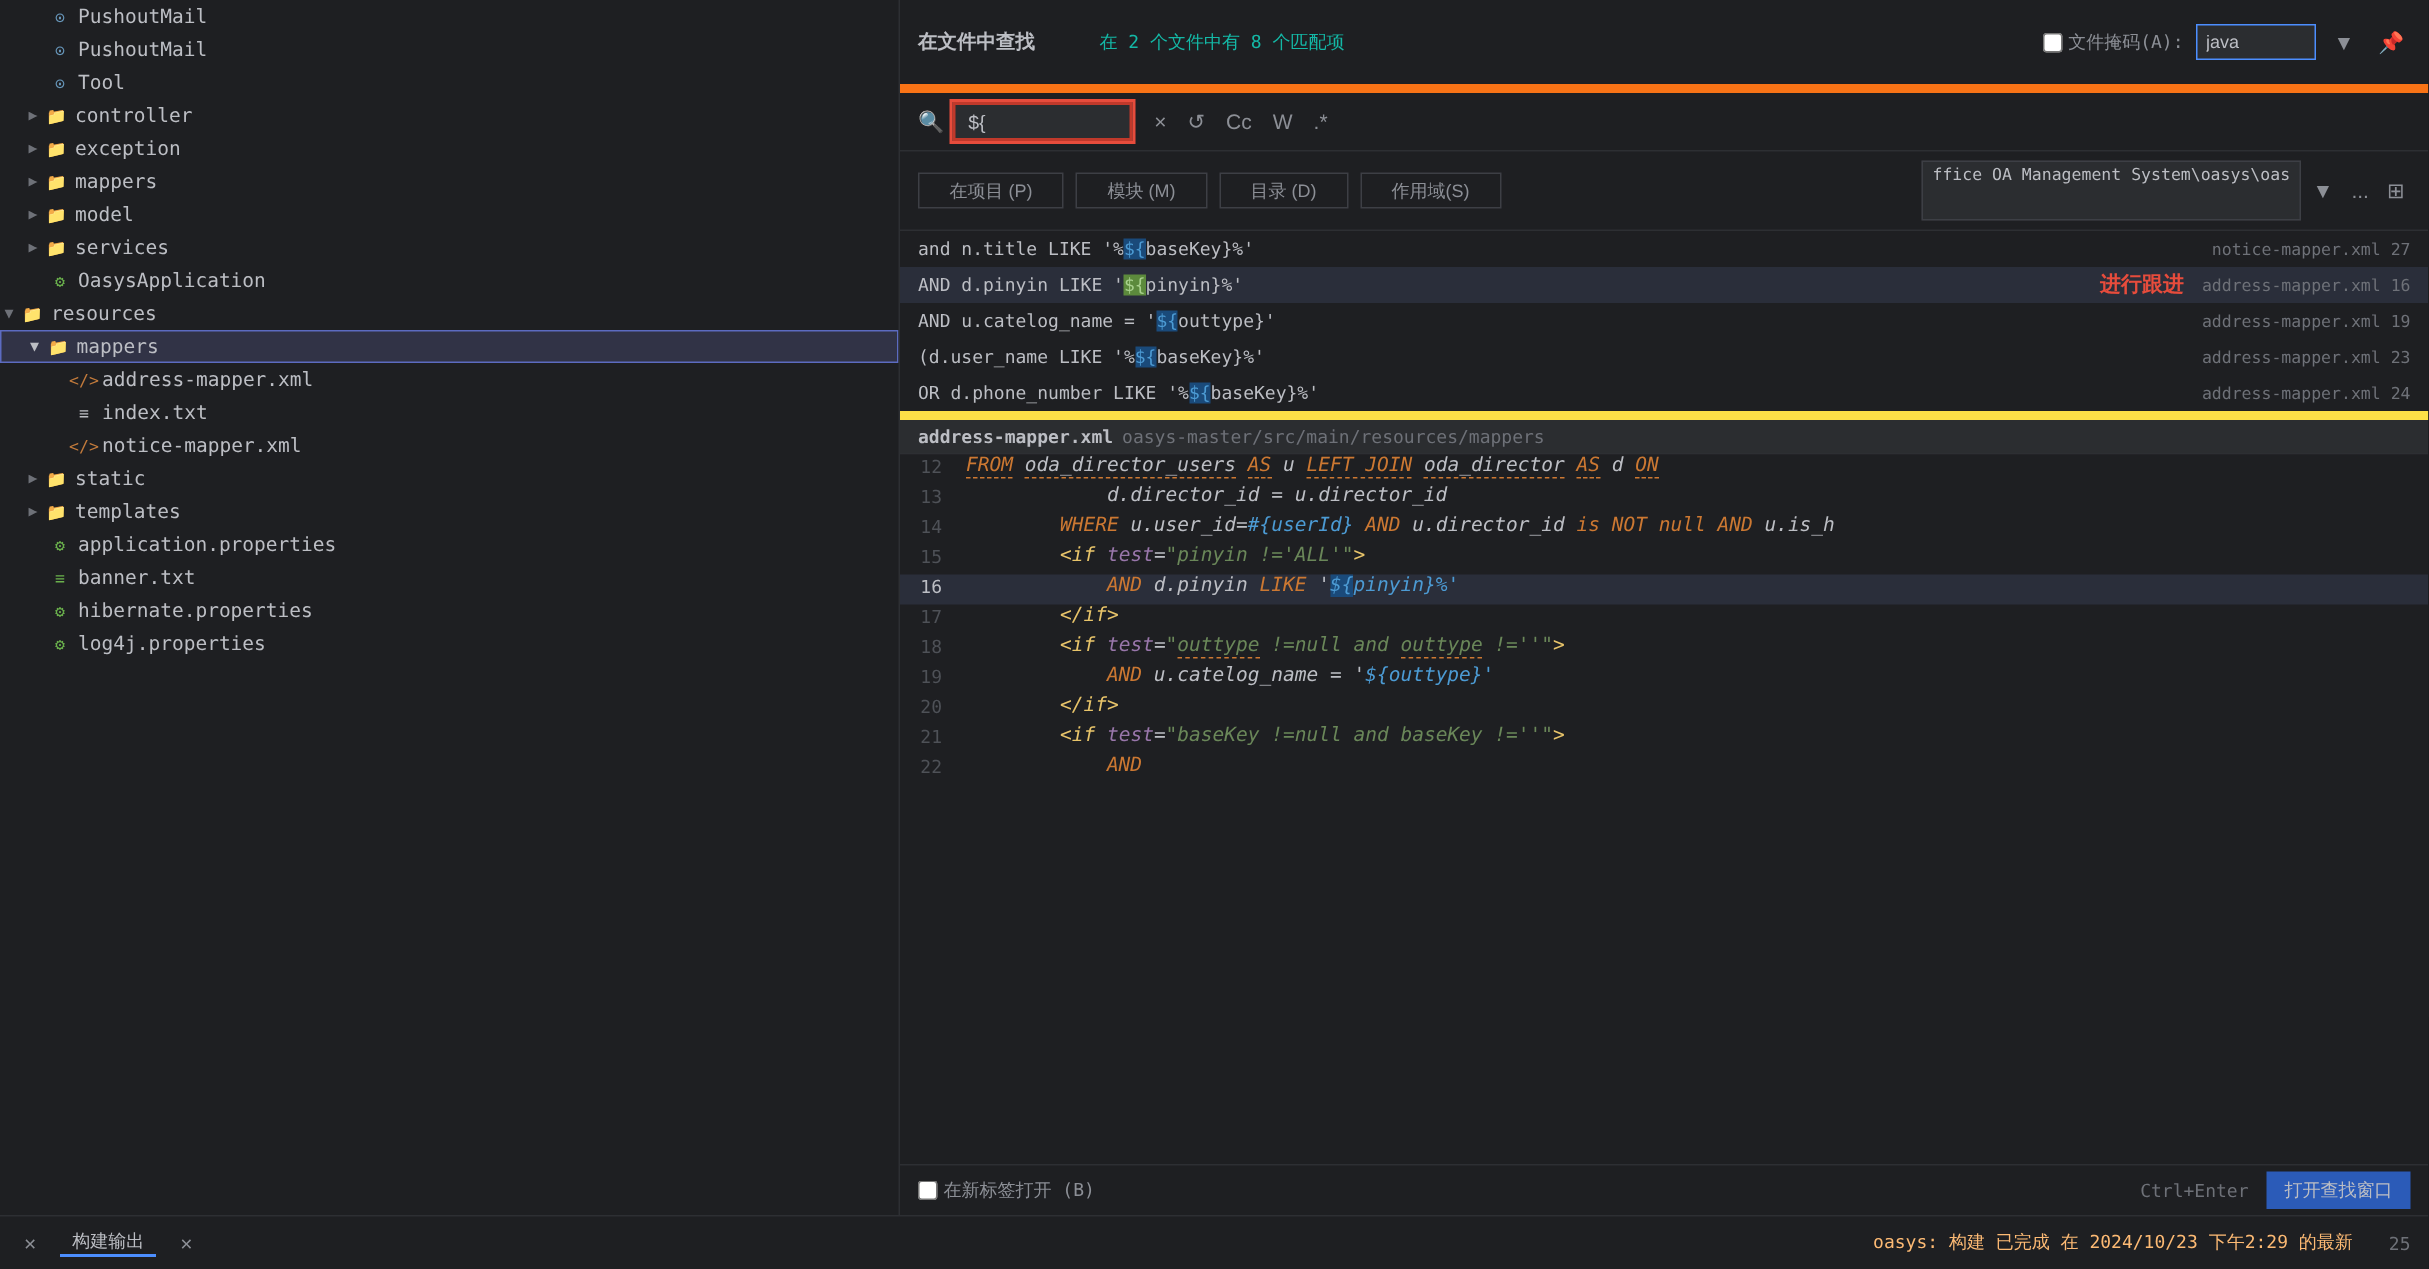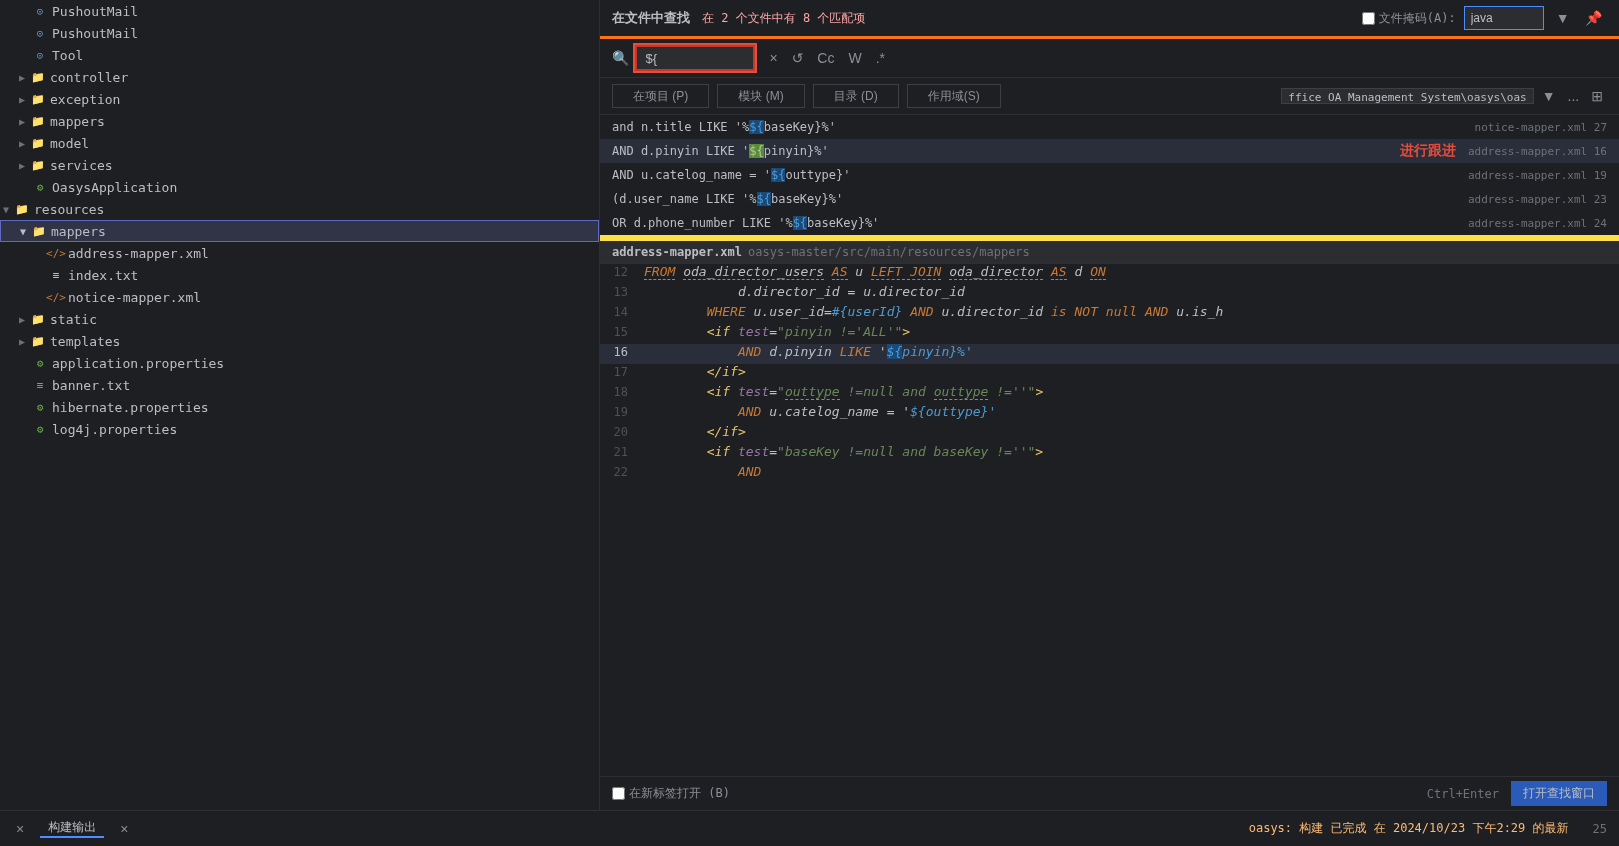--- a/index.html
+++ b/index.html
@@ -81,37 +81,38 @@
       flex: 1;
       background: #1e1f22;
       display: flex;
       flex-direction: column;
       overflow: hidden;
     }
 
     
     .search-header {
       background: #1e1f22;
-      border-bottom: 3px solid #f97316;
-      padding: 6px 12px;
+      border-bottom: 6px solid #f97316;
+      padding: 16px 12px;
       display: flex;
       align-items: center;
       gap: 8px;
       flex-wrap: wrap;
     }
 
     .search-title {
       color: #bcbec4;
       font-size: 13px;
       font-weight: bold;
       margin-right: 4px;
     }
     .search-count {
-      color: #fca5a5;
-      font-size: 12px;
+      color: #14b8a6;
+      font-size: 12px;
+      margin-left: 31px;
     }
 
     .search-controls {
       margin-left: auto;
       display: flex;
       align-items: center;
       gap: 8px;
     }
 
     .checkbox-label {
@@ -201,21 +202,21 @@
       align-items: center;
       gap: 4px;
     }
 
     .path-dropdown {
       background: #2b2d30;
       border: 1px solid #3d3f45;
       color: #bcbec4;
       padding: 2px 6px;
       font-size: 11px;
-      height: 16px;
+      height: 40px;
       max-width: 260px;
       overflow: hidden;
       text-overflow: ellipsis;
     }
 
     
     .results-list {
       overflow-y: auto;
       flex: 0 0 auto;
       max-height: 180px;

